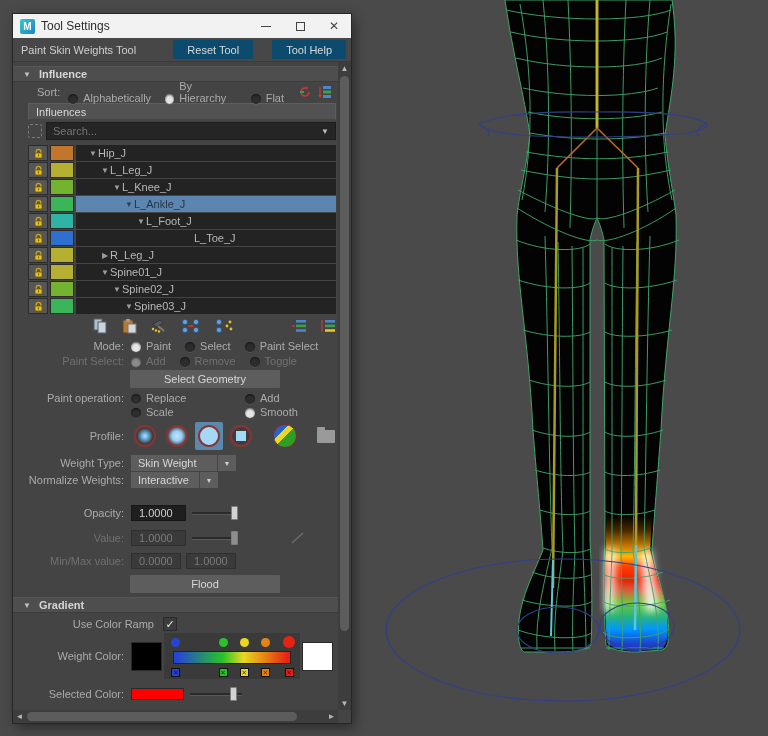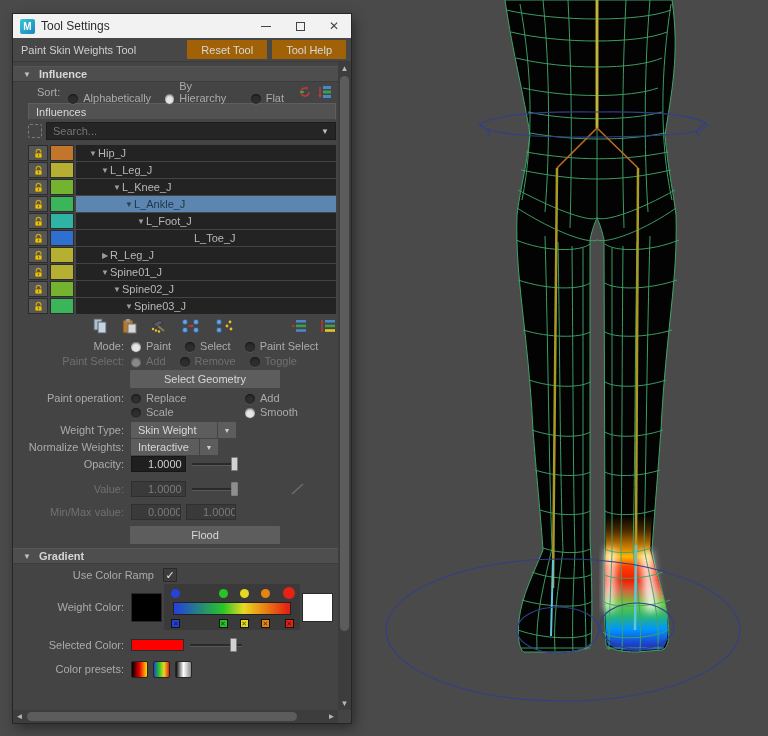--- a/index.html
+++ b/index.html
@@ -18,22 +18,22 @@
     color:#fff; font-weight:bold; font-size:10px; line-height:15px; text-align:center; }
   .title-text { color:#2b2b2b; font-size:12px; flex:1; }
   .win-btn { width:34px; height:24px; display:flex; align-items:center; justify-content:center;
     color:#444; font-size:12px; cursor:default; }
   .win-btn .mini { width:10px; border-top:1px solid #444; display:block; }
   .win-btn .maxi { width:9px; height:9px; border:1px solid #444; display:block; }
 
   .toolheader { height:24px; background:#474747; display:flex; align-items:center;
     border-bottom:1px solid #3a3a3a; flex:0 0 24px; }
   .toolheader .tname { margin-left:8px; flex:1; color:#cfcfcf; }
-  .hbtn { background:#a16207; color:#d8d8d8; border:none; height:19px; padding:0 14px;
-    margin-right:5px; font-size:11px; border-radius:1px; font-family:inherit; }
+  .hbtn { background:#0c4a6e; color:#d8d8d8; border:none; height:19px; padding:0 14px;
+    margin-right:5px; font-size:11px; border-radius:1px; font-family:inherit;margin-left:14px; }
 
   .content { position:relative; flex:1; background:#444444; overflow:hidden; }
   .inner { position:absolute; left:0; top:0; right:13px; bottom:13px; overflow:hidden; }
 
   .section-hdr { height:16px; margin-top:4px; background:#4e4e4e; display:flex; align-items:center;
     border-top:1px solid #555; border-bottom:1px solid #3c3c3c; color:#d6d6d6; font-weight:bold; }
   .section-hdr .tri { margin:0 8px 0 10px; font-size:8px; color:#c0c0c0; }
 
   .row { display:flex; align-items:center; }
   .lbl { width:118px; text-align:right; padding-right:7px; flex:0 0 118px; white-space:nowrap; }
@@ -94,21 +94,21 @@
   .sphere { width:24px; height:24px; margin:0 6px 0 14px; border-radius:50%; border:1px solid #7a3030;
     background:linear-gradient(135deg,#2a62c8 0% 34%,#e8d820 34% 52%,#2e9e28 52% 100%); }
   .folder { width:18px; height:13px; margin-left:14px; background:#9a9a9a; border-radius:1px; position:relative; }
   .folder::before { content:""; position:absolute; left:0; top:-3px; width:8px; height:3px; background:#9a9a9a; border-radius:1px 1px 0 0; }
 
   
   .dropdown { height:16px; background:#5d5d5d; color:#d8d8d8; display:flex; align-items:center; padding-left:7px; }
   .dd-arrow { width:18px; height:16px; background:#5d5d5d; margin-left:1px; display:flex;
     align-items:center; justify-content:center; color:#cfcfcf; font-size:7px; }
   .numfield { width:55px; height:16px; background:#1f1f1f; border:1px solid #171717; color:#cfcfcf;
-    font-size:11px; padding-left:16px; font-family:inherit; }
+    font-size:11px; padding-left:7px; font-family:inherit; }
   .numfield:disabled, .numfield.off { background:#3a3a3a; border-color:#2f2f2f; color:#7a7a7a; }
   .slider { position:relative; width:46px; height:14px; margin-left:6px; }
   .slider .track { position:absolute; left:0; right:0; top:6px; height:3px; background:#2a2a2a;
     border-bottom:1px solid #585858; }
   .slider .handle { position:absolute; top:0; width:7px; height:14px; background:#d2d2d2;
     border:1px solid #7e7e7e; border-radius:1px; }
   .slider.off .handle { background:#8e8e8e; }
 
   
   .chk { width:14px; height:14px; background:#3c3c3c; border:1px solid #2a2a2a; color:#ececec;
@@ -587,32 +587,51 @@
               <span class="radio"></span>
               <span>Scale</span>
             </span>
             <span class="radio-item" style="width: 106px; margin-right: 8px;">
               <span class="radio on"></span>
               <span>Smooth</span>
             </span>
           </span>
       </div>
 
+      <div class="row profile-row">
+        <span class="lbl">Profile:</span>
+        <span id="profile-brushes" style="display:flex; align-items:center;">
+            <span class="brush">
+              <span class="bshape gaussian"></span>
+            </span>
+            <span class="brush">
+              <span class="bshape soft"></span>
+            </span>
+            <span class="brush sel">
+              <span class="bshape solid"></span>
+            </span>
+            <span class="brush">
+              <span class="bshape square"></span>
+            </span>
+          </span>
+        <span class="sphere"></span>
+        <span class="folder"></span>
+      </div>
 
       <div class="row" style="margin-top:4px; height:16px;">
         <span class="lbl">Weight Type:</span>
         <span class="dropdown" style="width:86px;">Skin Weight</span>
         <span class="dd-arrow">▼</span>
       </div>
       <div class="row" style="margin-top:1px; height:16px;">
         <span class="lbl">Normalize Weights:</span>
         <span class="dropdown" style="width:68px;">Interactive</span>
         <span class="dd-arrow">▼</span>
       </div>
-      <div class="row" style="margin-top:1px; height:16px;">
+      <div class="row" style="margin-top:17px; height:16px;">
         <span class="lbl">Opacity:</span>
         <input class="numfield" readonly="" value="1.0000" style="">
         <span class="slider">
           <span class="track"></span>
             <span class="handle" id="opacity-handle" style="left: calc(93% - 4px);"></span>
         </span>
       </div>
 
       <div class="row" style="margin-top:9px; height:16px;">
         <span class="lbl dis">Value:</span>

